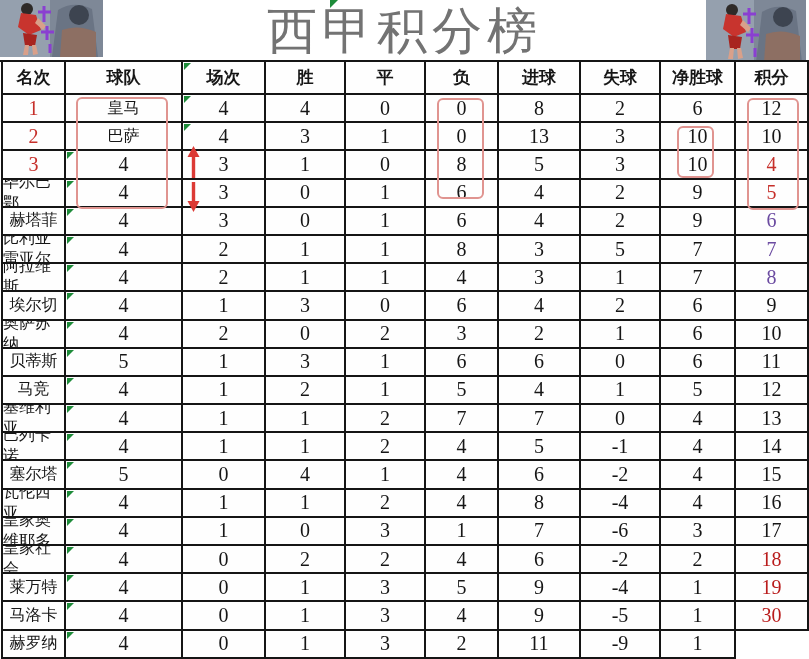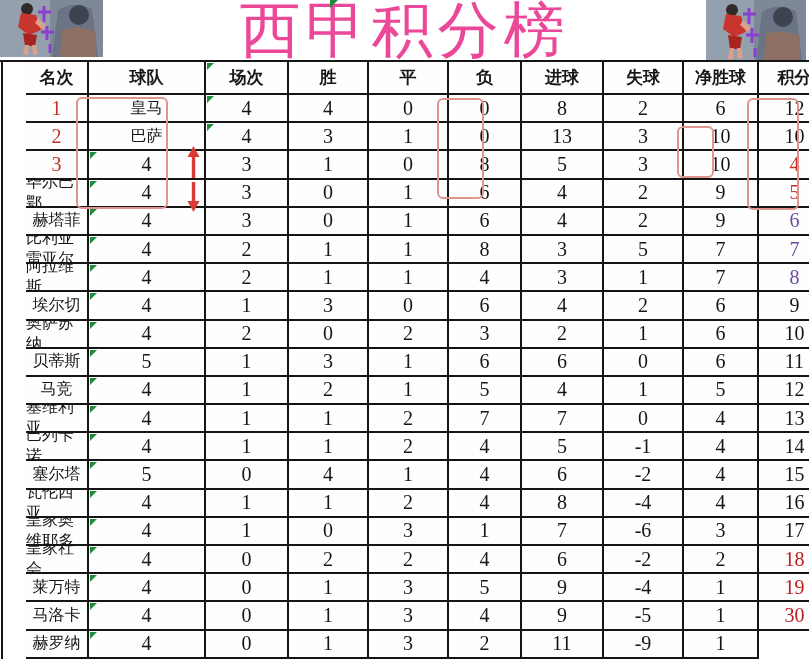--- a/index.html
+++ b/index.html
@@ -3,29 +3,29 @@
 <meta charset="utf-8">
 <style>
   * { margin:0; padding:0; box-sizing:border-box; }
   body { width:809px; height:659px; background:#fff; font-family:"Liberation Serif","DejaVu Serif",serif; }
   .screen { position:relative; width:809px; height:659px; background:#fff; overflow:hidden; }
 
   
   .title-band { position:absolute; top:0; left:0; width:809px; height:62px; background:#fff; }
   .page-title { position:absolute; top:0; left:0; width:100%; height:62px;
     display:flex; align-items:center; justify-content:center;
-    font-size:61px; letter-spacing:5px; color:#ec4899; font-weight:400; }
+    font-size:50px; letter-spacing:5px; color:#737373; font-weight:400; }
   .title-divider { position:absolute; top:60px; left:0; width:809px; height:2px; background:#151515; }
 
   .corner-art { position:absolute; top:0; display:block; }
   .corner-art.left { left:0; }
   .corner-art.right { left:706px; }
 
   
-  .grid-cols { display:grid; grid-template-columns:63px 117px 83px 80px 80px 73px 82px 80px 75px 73px;margin-left:23px; }
+  .grid-cols { display:grid; grid-template-columns:63px 117px 83px 80px 80px 73px 82px 80px 75px 73px; }
   .standings-table { position:absolute; top:62px; left:1px; width:808px; border-left:2px solid #151515; }
   .thead { height:33px; }
   .thead .cell { height:33px; font-size:17px; font-weight:700; }
   .tbody { grid-auto-rows:28.2px; }
   .cell { position:relative; display:flex; align-items:center; justify-content:center;
     border-right:2px solid #151515; border-bottom:2px solid #151515;
     font-size:20px; color:#161616; background:#fefefe; overflow:hidden; }
   .cell.team-cell { font-size:16px; font-weight:400; letter-spacing:0; }
   .rank-red    { color:#c62f2a; }
   .rank-purple { color:#6b4ba1; }

